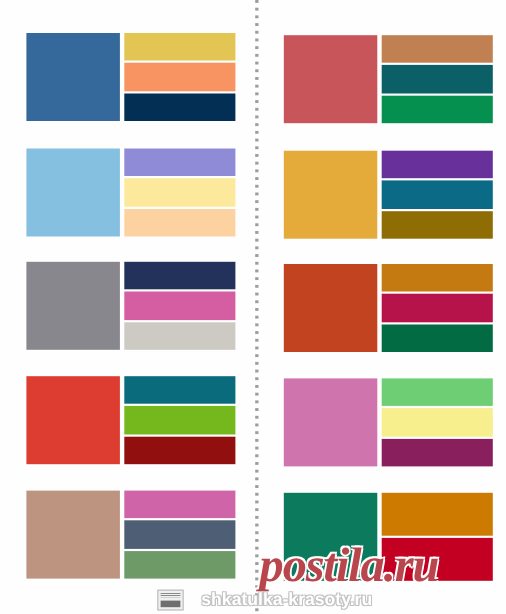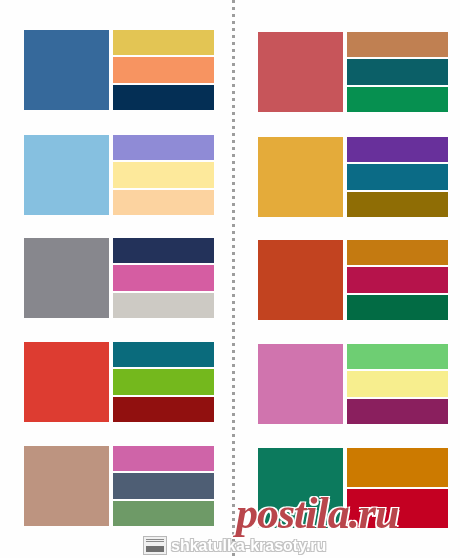--- a/index.html
+++ b/index.html
@@ -89,21 +89,21 @@
        0 2px 0 #ffffff;
     white-space: nowrap;
     pointer-events: none;
   }
   .wm-shkatulka {
     position: absolute;
     left: 143px;
     top: 536px;
     display: flex;
     align-items: center;
-    gap: 4px;
+    gap: 16px;
     pointer-events: none;
   }
   .wm-shkatulka .wm-logo {
     width: 22px;
     height: 17px;
     background: #f0f0f0;
     border: 1px solid #b8b8b8;
     position: relative;
     overflow: hidden;
   }

